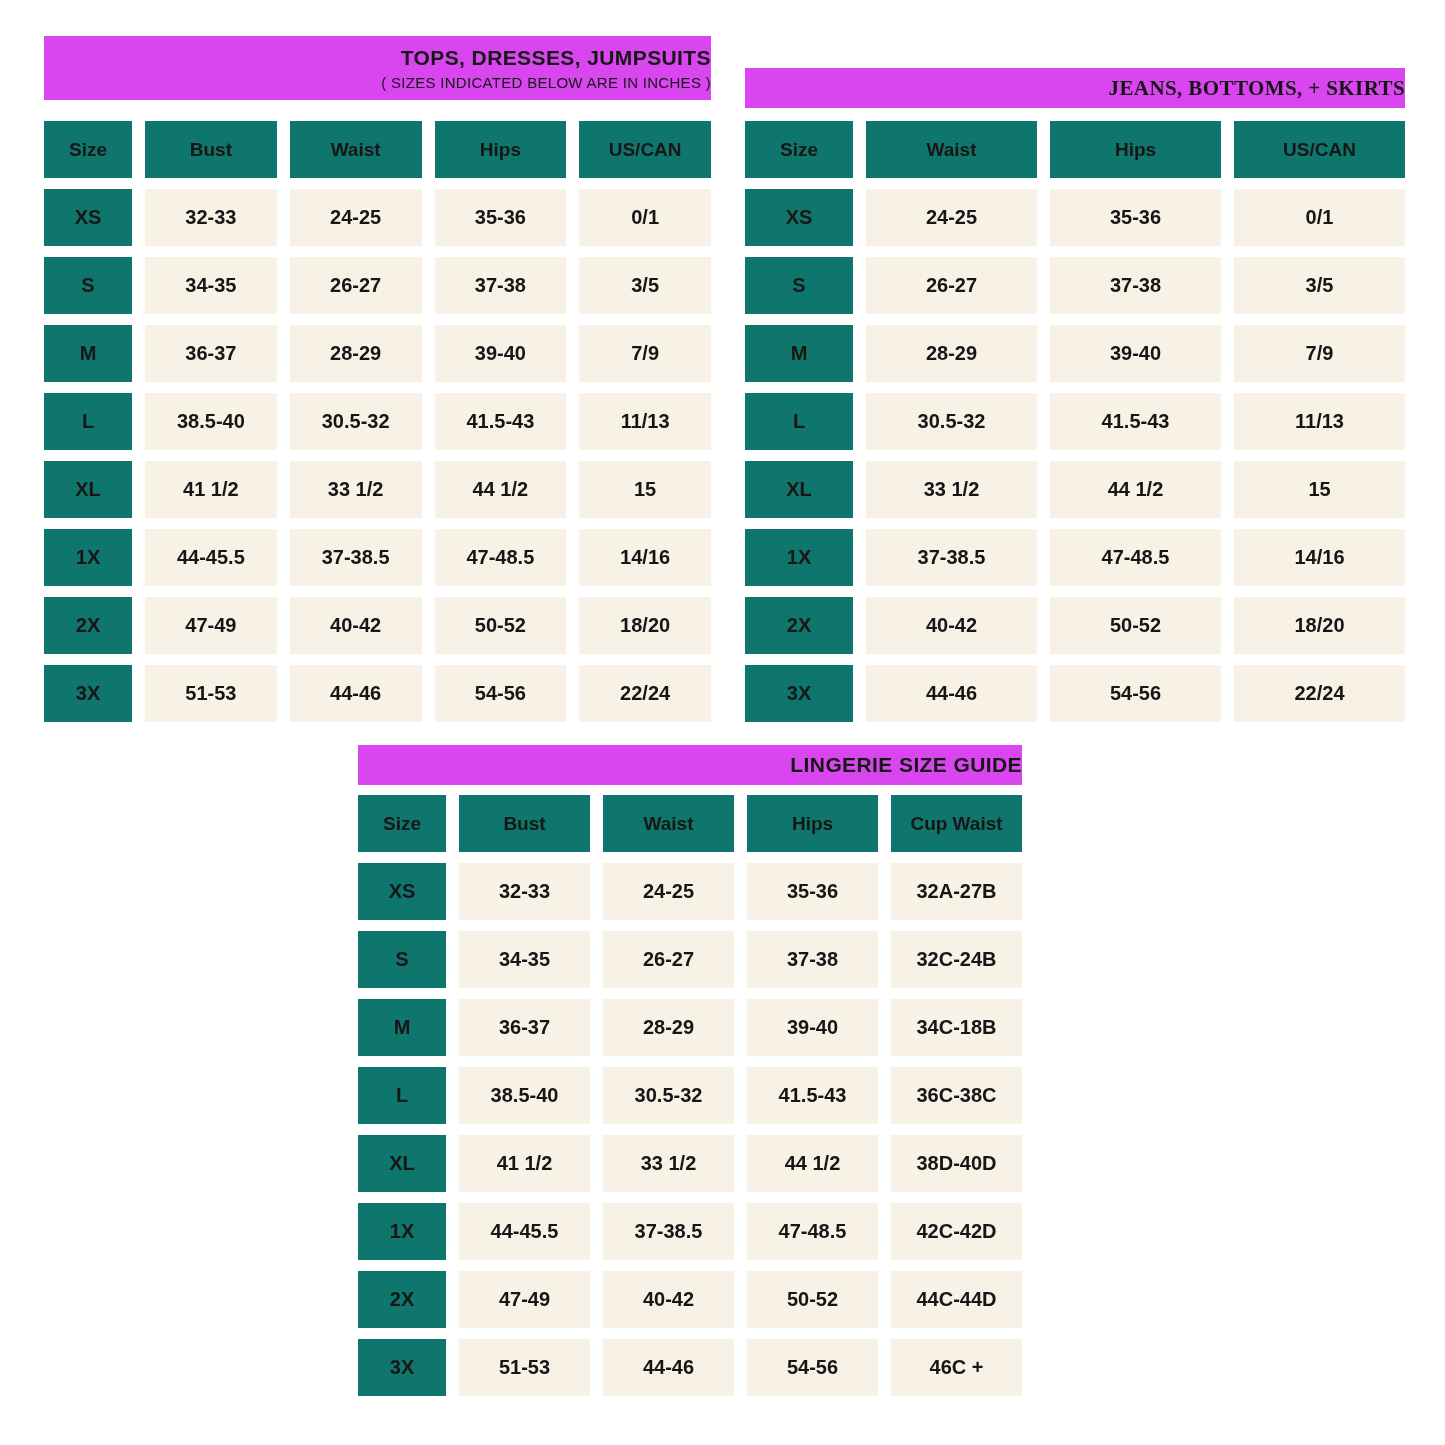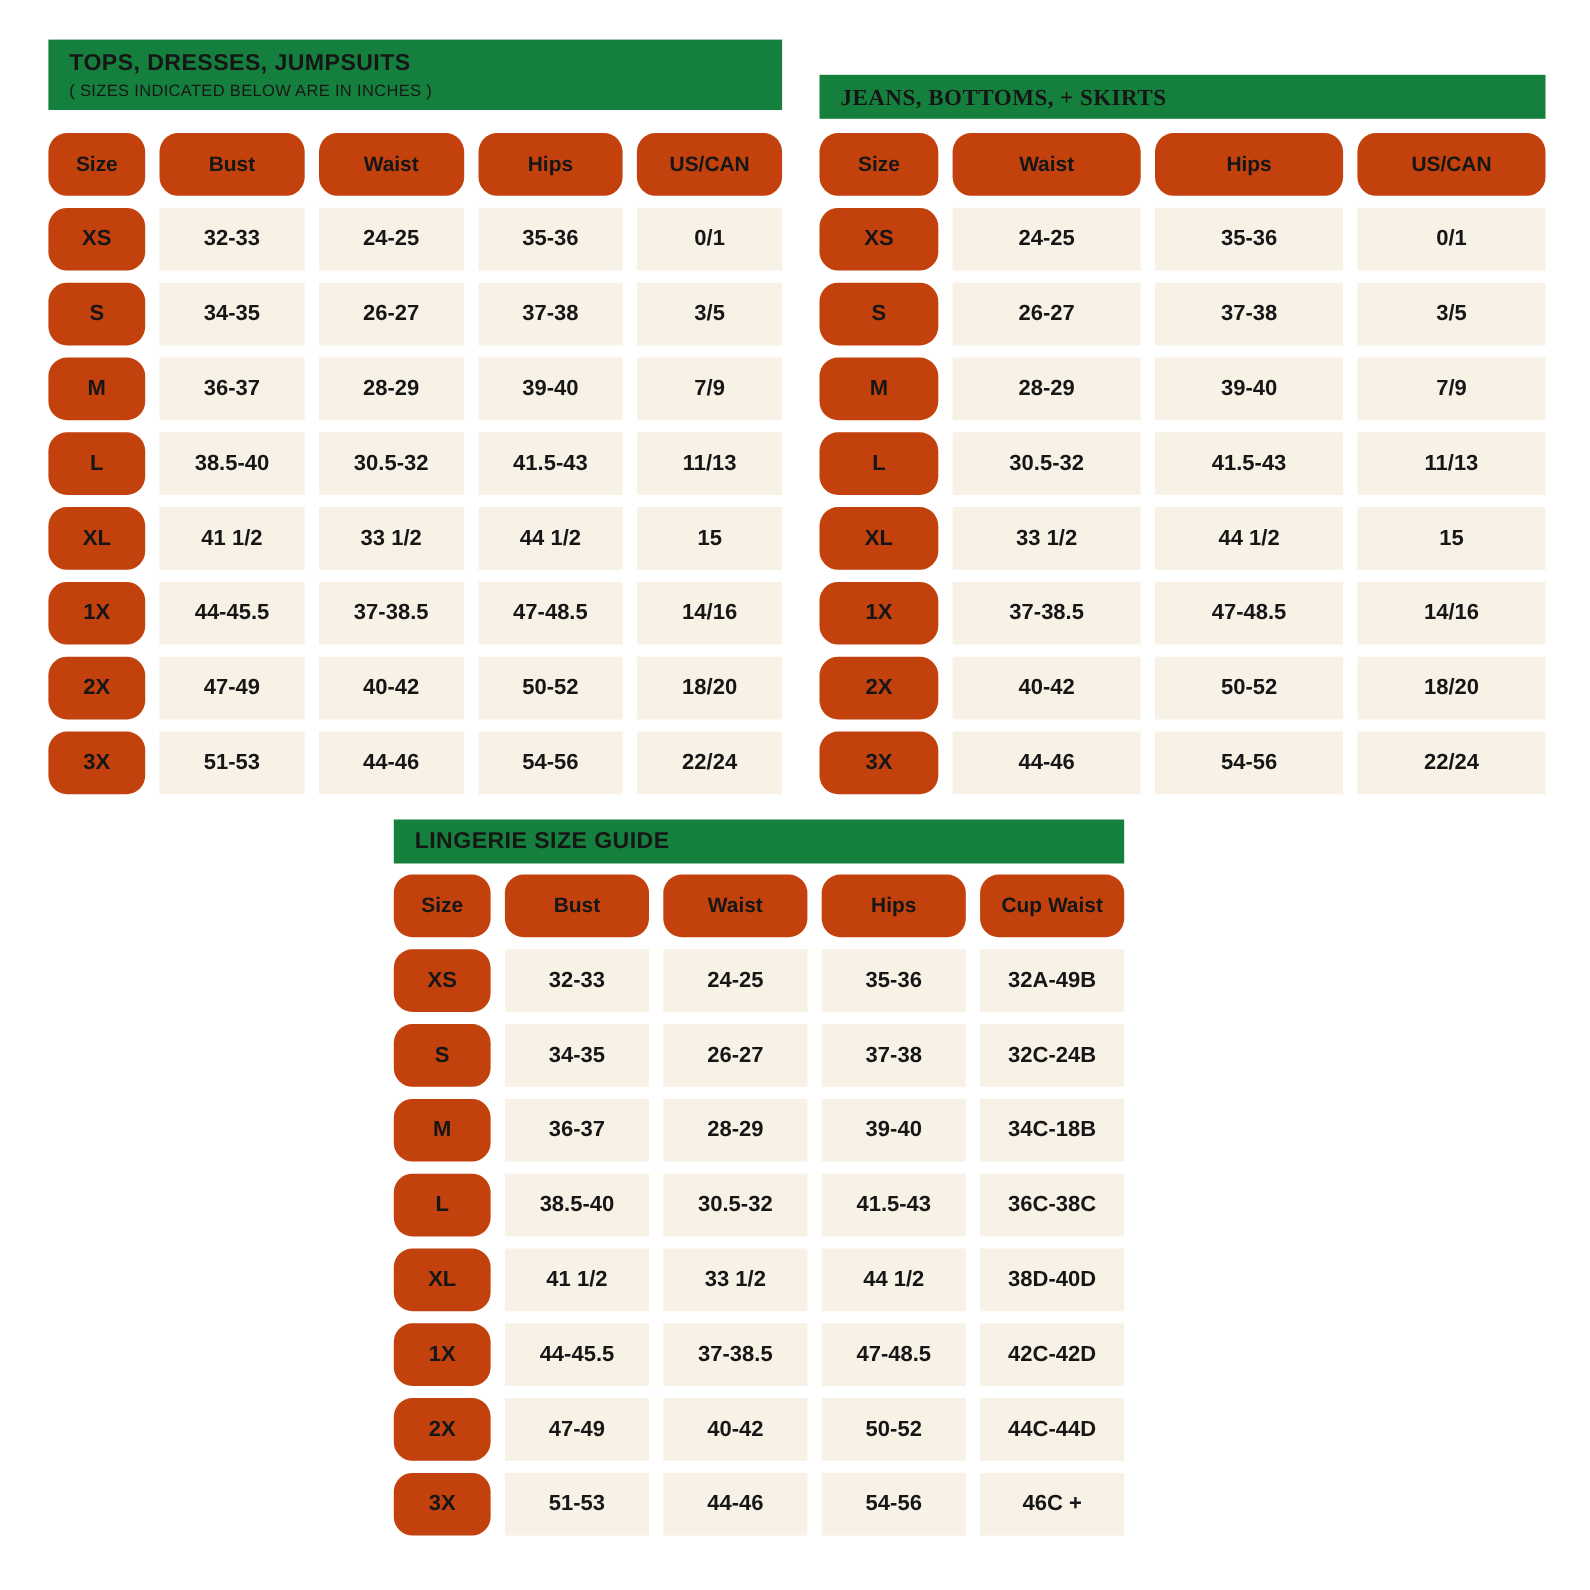--- a/index.html
+++ b/index.html
@@ -11,26 +11,27 @@
     width: 1445px;
     height: 1445px;
     position: relative;
     font-family: "Liberation Sans", "DejaVu Sans", sans-serif;
     color: #161616;
     overflow: hidden;
   }
   .size-table { position: absolute; }
 
   .band {
-    background: #15803d;
+    background: #d946ef;
     display: flex;
     flex-direction: column;
     justify-content: center;
     padding-left: 19px;
     box-sizing: border-box;
+    align-items: flex-end;
   }
   .band .t1 {
     font-size: 21px;
     font-weight: 800;
     letter-spacing: 0.4px;
   }
   .band .t2 {
     font-size: 15px;
     font-weight: 400;
     letter-spacing: 0.3px;
@@ -44,21 +45,21 @@
   }
   .cell {
     height: 57px;
     display: flex;
     align-items: center;
     justify-content: center;
     font-weight: 700;
     font-size: 20px;
     text-align: center;
   }
-  .peach { background: #c2410c; border-radius: 17px; }
+  .peach { background: #0f766e; }
   .cream { background: #F7F1E6; }
   .header-cell { font-size: 19px; }
 
   .tops { left: 44px;  top: 36px;  width: 667px; }
   .tops .band { height: 64px; margin-bottom: 21px; }
   .tops .grid { grid-template-columns: 88px 1fr 1fr 1fr 1fr; }
 
   .jeans { left: 745px; top: 68px;  width: 660px; }
   .jeans .band { height: 40px; margin-bottom: 13px; font-family: Liberation Serif, serif; }
   .jeans .grid { grid-template-columns: 108px 1fr 1fr 1fr; }
@@ -175,21 +176,21 @@
   <div class="grid">
       <div class="cell peach header-cell">Size</div>
       <div class="cell peach header-cell">Bust</div>
       <div class="cell peach header-cell">Waist</div>
       <div class="cell peach header-cell">Hips</div>
       <div class="cell peach header-cell">Cup Waist</div>
       <div class="cell peach size-cell">XS</div>
       <div class="cell cream data-cell">32-33</div>
       <div class="cell cream data-cell">24-25</div>
       <div class="cell cream data-cell">35-36</div>
-      <div class="cell cream data-cell">32A-49B</div>
+      <div class="cell cream data-cell">32A-27B</div>
       <div class="cell peach size-cell">S</div>
       <div class="cell cream data-cell">34-35</div>
       <div class="cell cream data-cell">26-27</div>
       <div class="cell cream data-cell">37-38</div>
       <div class="cell cream data-cell">32C-24B</div>
       <div class="cell peach size-cell">M</div>
       <div class="cell cream data-cell">36-37</div>
       <div class="cell cream data-cell">28-29</div>
       <div class="cell cream data-cell">39-40</div>
       <div class="cell cream data-cell">34C-18B</div>

